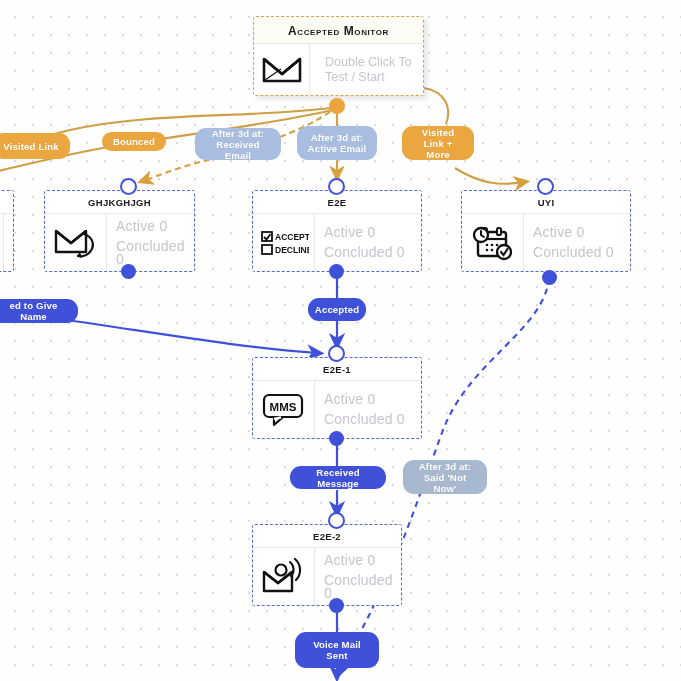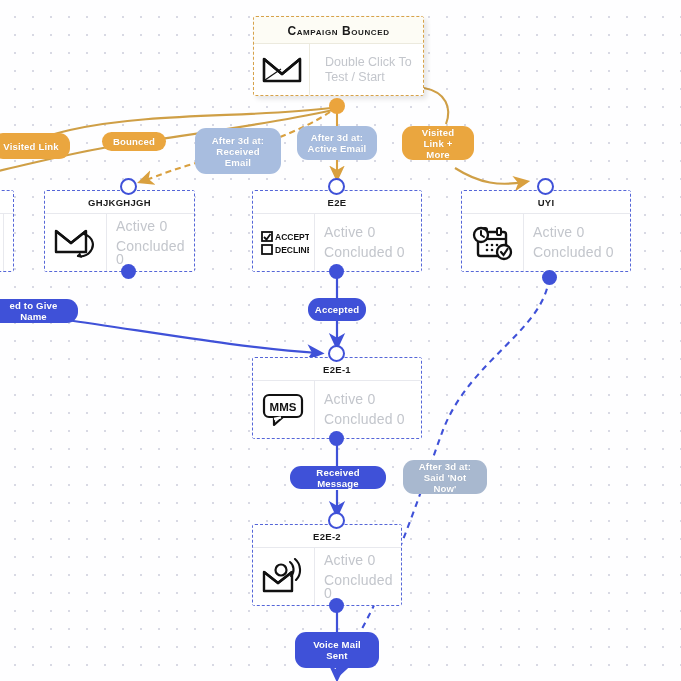--- a/index.html
+++ b/index.html
@@ -118,21 +118,21 @@
     <path d="M337,440 L337,466" fill="none" stroke="#3f51d8" stroke-width="2.2"></path>
     <path d="M337,490 L337,512" fill="none" stroke="#3f51d8" stroke-width="2.2" marker-end="url(#ah-blue)"></path>
 
     <path d="M337,608 L337,632" fill="none" stroke="#3f51d8" stroke-width="2.2"></path>
     <path d="M337,654 L337,676" fill="none" stroke="#3f51d8" stroke-width="2.2" marker-end="url(#ah-blue)"></path>
 
     <path d="M549,278 C544,330 470,360 443,430 C420,492 400,560 358,636 C350,652 344,662 340,672" fill="none" stroke="#3f51d8" stroke-width="2.1" stroke-dasharray="6 5" marker-end="url(#ah-blue)"></path>
   </svg>
 
   <div class="node monitor" style="left:253px;top:16px;width:171px;">
-    <div class="hdr">Campaign Bounced</div>
+    <div class="hdr">Accepted Monitor</div>
     <div class="body">
       <div class="icon-cell">
         <svg class="ic" width="42" height="30" viewBox="0 0 42 30">
           <path d="M3,4 L21,19 L39,4 L39,26 L3,26 Z" fill="#ffffff" stroke="#111" stroke-width="2.6" stroke-linejoin="round"></path>
           <path d="M3,4 L21,19 L39,4" fill="none" stroke="#111" stroke-width="2.6" stroke-linejoin="round"></path>
           <path d="M4,25 L20,14" fill="none" stroke="#111" stroke-width="1.2"></path>
         </svg>
       </div>
       <div class="txt-cell">
         <div class="hint">Double Click To Test / Start</div>
@@ -259,21 +259,21 @@
       </div>
     </div>
   </div>
   <div class="port-in" style="left:328px;top:512px;"></div>
   <div class="port-out" style="left:329px;top:598px;"></div>
 
   <div class="pill orange" style="left:-8px;top:133px;width:78px;height:26px;">Visited Link</div>
 
   <div class="pill orange" style="left:102px;top:132px;width:64px;height:19px;">Bounced</div>
 
-  <div class="pill steel" style="left:195px;top:128px;width:86px;height:46px;">After 3d at: Received Email</div>
+  <div class="pill steel" style="left:195px;top:128px;width:86px;height:32px;">After 3d at: Received Email</div>
 
   <div class="pill steel" style="left:297px;top:126px;width:80px;height:34px;">After 3d at: Active Email</div>
 
   <div class="pill orange" style="left:402px;top:126px;width:72px;height:34px;">Visited Link + More</div>
 
   <div class="pill blue" style="left:-12px;top:299px;width:90px;height:24px;justify-content:flex-end;padding-right:8px;">ed to Give Name</div>
 
   <div class="pill blue" style="left:308px;top:298px;width:58px;height:23px;">Accepted</div>
 
   <div class="pill blue" style="left:290px;top:466px;width:96px;height:23px;">Received Message</div>

